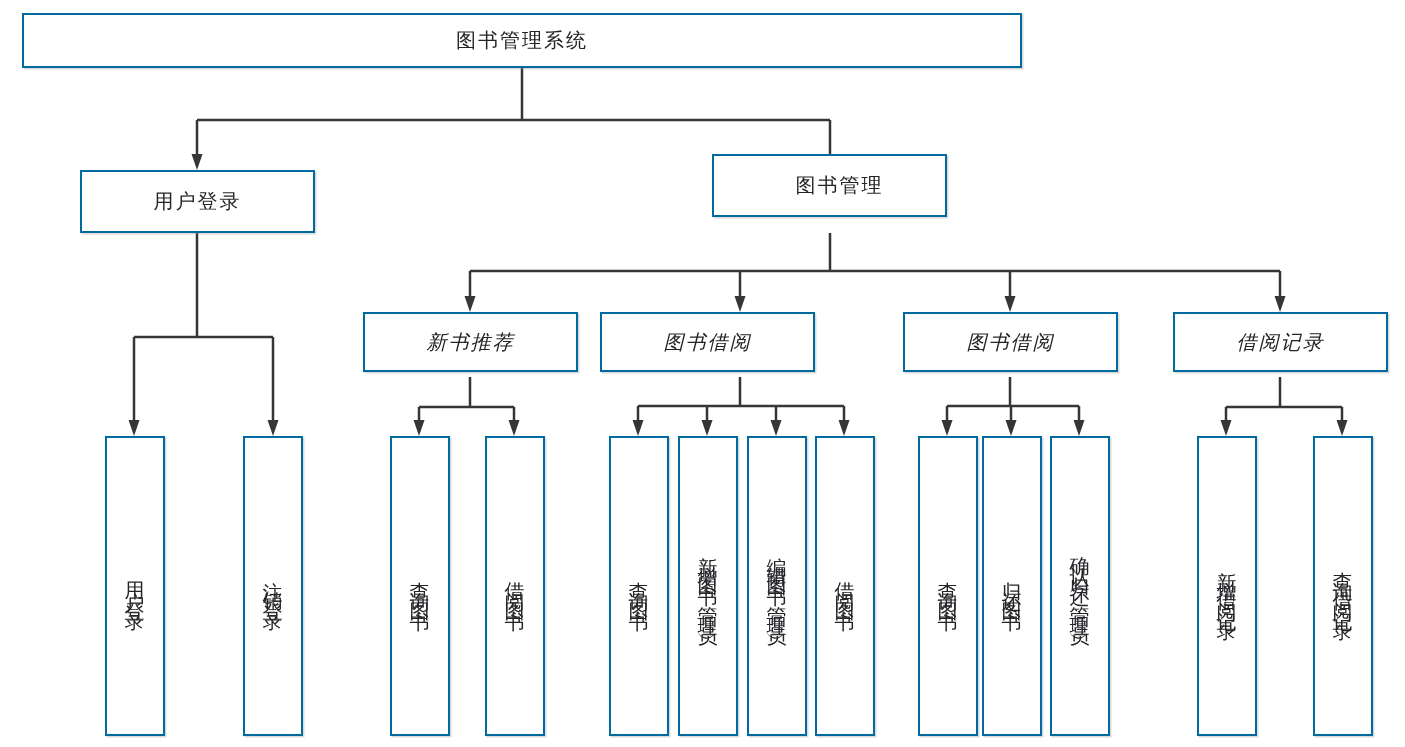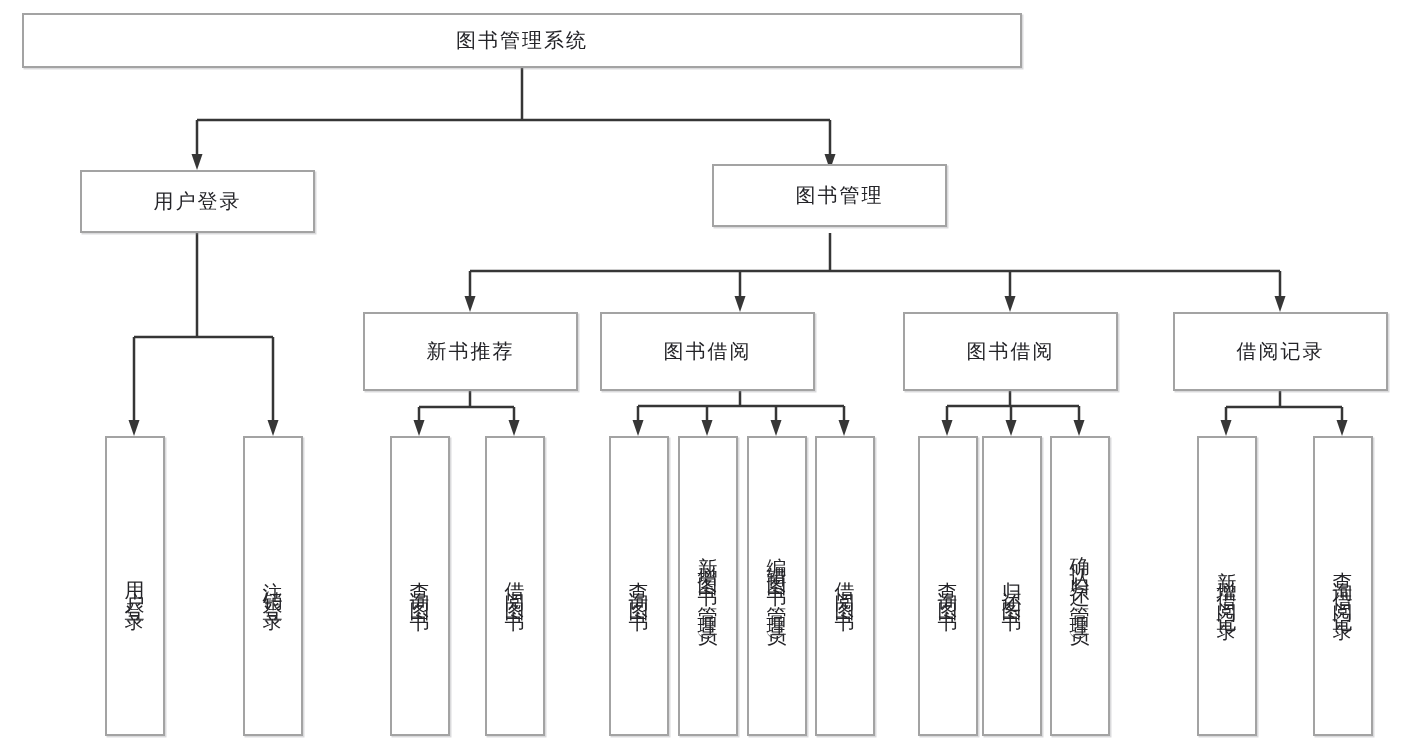--- a/index.html
+++ b/index.html
@@ -19,37 +19,37 @@
     position: absolute;
     left: 0; top: 0;
     width: 1405px;
     height: 747px;
     z-index: 1;
   }
   .node {
     position: absolute;
     box-sizing: border-box;
     background: #ffffff;
-    border: 2px solid #a3a3a3;
+    border: 2px solid #0369a1;
     box-shadow: 1.5px 1.5px 0 rgba(150,150,155,0.35);
     display: flex;
     align-items: center;
     justify-content: center;
     color: #242428;
     z-index: 2;
   }
   .hlabel {
     font-size: 20px;
     letter-spacing: 2px;
     white-space: nowrap;
   }
   .node.root   { left: 22px;  top: 13px;  width: 1000px; height: 55px; }
   .node.l1a    { left: 80px;  top: 170px; width: 235px;  height: 63px; }
-  .node.l1b    { left: 712px; top: 164px; width: 235px;  height: 63px; padding-left: 20px; }
-  .node.l2     { top: 312px;  height: 79px; width: 215px; }
+  .node.l1b    { left: 712px; top: 154px; width: 235px;  height: 63px; padding-left: 20px; }
+  .node.l2     { top: 312px;  height: 60px; width: 215px; font-style: italic; }
   .node.l2a    { left: 363px; }
   .node.l2b    { left: 600px; }
   .node.l2c    { left: 903px; }
   .node.l2d    { left: 1173px; }
   .node.leaf   { top: 436px;  height: 300px; width: 60px; }
   .leaf .vlabel {
     writing-mode: vertical-rl;
     text-orientation: mixed;
     font-size: 20px;
     letter-spacing: 10px;

